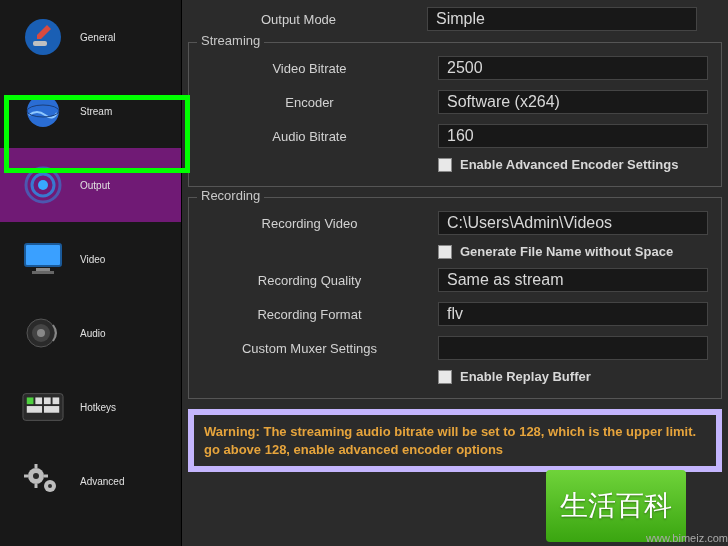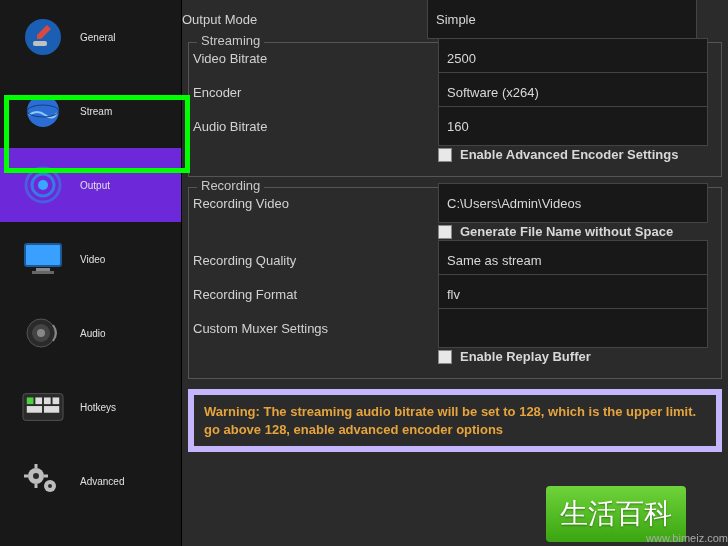--- a/index.html
+++ b/index.html
@@ -36,21 +36,21 @@
   height: 42px;
   display: flex;
   align-items: center;
   justify-content: center;
 }
 .nav-item .label {
   color: #e0e0e0;
   font-size: 10px;
 }
 .nav-item.selected {
-  background: #6d28d9;
+  background: #701a75;
 }
 .highlight-box {
   position: absolute;
   left: 4px;
   top: 95px;
   width: 186px;
   height: 78px;
   border: 5px solid #00ff00;
   pointer-events: none;
   z-index: 5;
@@ -62,46 +62,46 @@
   padding: 4px 0 0 0;
 }
 .row {
   display: flex;
   align-items: center;
   height: 30px;
   margin-bottom: 4px;
 }
 .row-label {
   width: 245px;
-  text-align: left;
+  text-align: center;
   padding-right: 12px;
   color: #d2d2d2;
 }
 .row-value {
   flex: 1;
 }
 .input-box, .select-box {
   background: #181818;
   border: 1px solid #444;
   color: #d8d8d8;
   padding: 4px 8px;
   width: 270px;
-  height: 40px;
+  height: 24px;
   font-family: inherit;
-  font-size: 13px;
+  font-size: 16px;
 }
 .select-box {
   display: flex;
   align-items: center;
   justify-content: space-between;
 }
 .fieldset {
   border: 1px solid #555;
   margin: 8px 6px 10px 6px;
-  padding: 0 4px 8px 4px;
+  padding: 10px 4px 8px 4px;
   position: relative;
 }
 .fieldset-legend {
   position: absolute;
   top: -10px;
   left: 8px;
   background: #2b2b2b;
   padding: 0 4px;
   color: #c8c8c8;
   font-size: 13px;
@@ -135,21 +135,21 @@
   right: 0;
   color: #aaa;
   font-size: 11px;
   z-index: 10;
 }
 .stamp {
   position: absolute;
   right: 42px;
   bottom: 4px;
   width: 140px;
-  height: 56px;
+  height: 72px;
   background: linear-gradient(180deg,#6fd33a,#3aa510);
   border-radius: 4px;
   z-index: 9;
   display: flex;
   align-items: center;
   justify-content: center;
   color: #fff;
   font-family: "KaiTi","STKaiti",serif;
   font-size: 28px;
   text-shadow: 0 1px 2px rgba(0,0,0,0.4);

